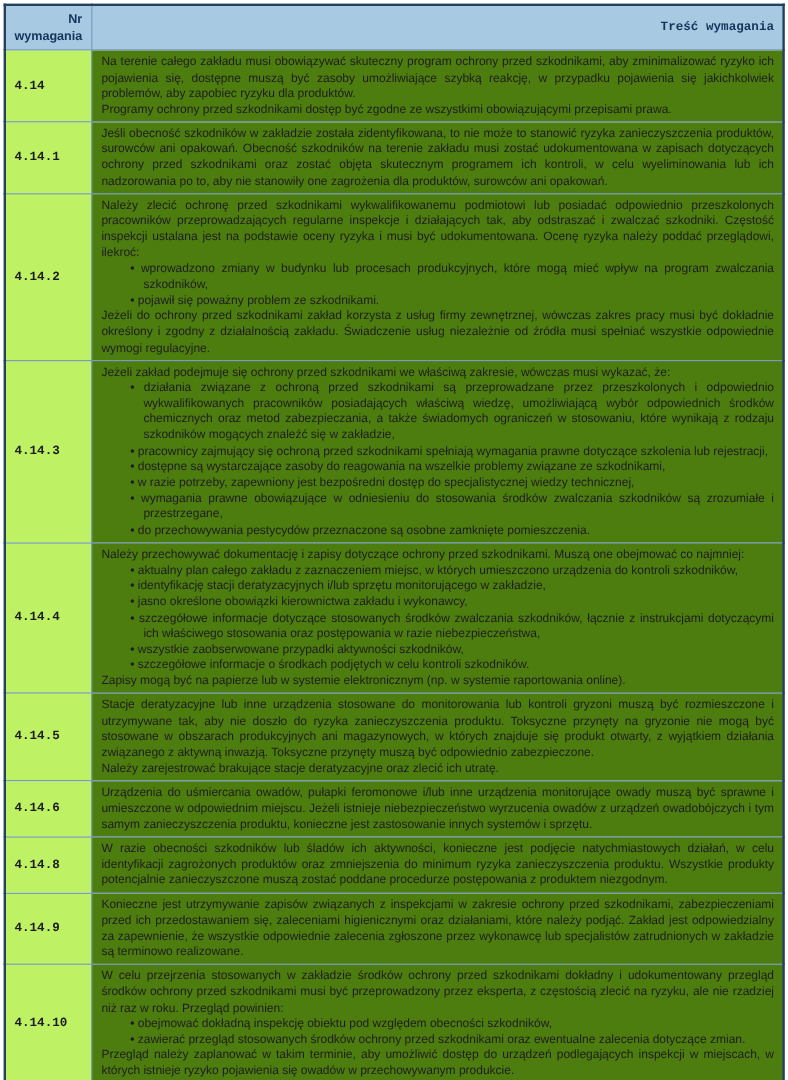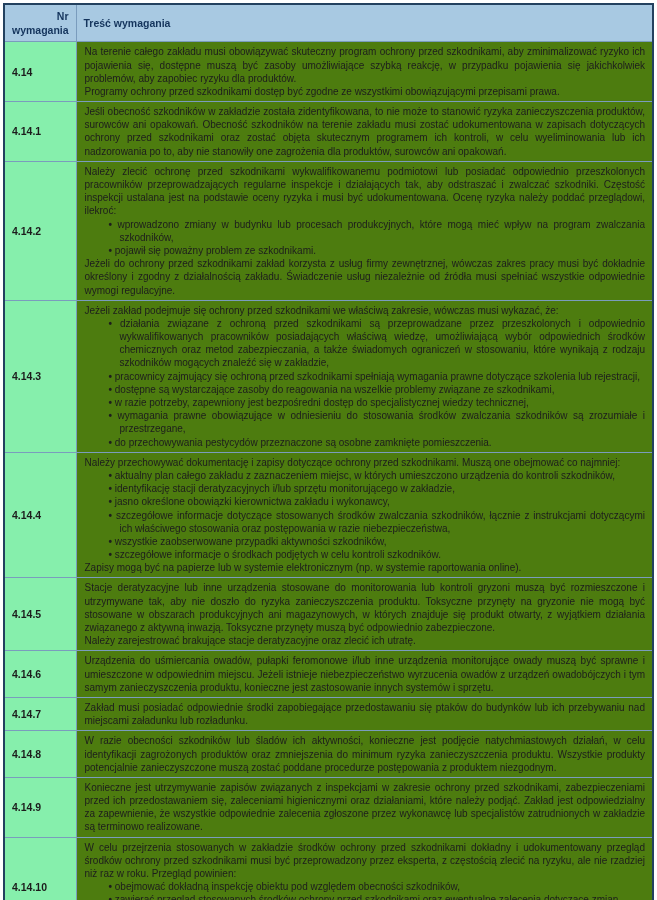--- a/index.html
+++ b/index.html
@@ -28,29 +28,30 @@
   thead th {
     background: #a8c9e2;
     color: #14345c;
     font-size: 10.5px;
     font-weight: bold;
     padding: 4px 7px;
     vertical-align: middle;
     line-height: 1.35;
   }
   th.h-nr  { text-align: right; }
-  th.h-tresc { text-align: left; }
+  th.h-tresc { text-align: right; font-family: Liberation Mono, monospace; }
   td.c-nr {
-    background: #86efac;
+    background: #bef264;
     color: #1c1c1c;
     font-size: 10.5px;
     font-weight: bold;
     padding: 3px 7px;
     vertical-align: middle;
     text-align: left;
+    font-family: Liberation Mono, monospace;
   }
   td.c-text {
     background: #4d7c0f;
     color: #1d1d1d;
     font-size: 10px;
     line-height: 1.32;
     padding: 3px 7px 3px 8px;
     text-align: justify;
     vertical-align: middle;
   }
@@ -132,26 +133,20 @@
             <p class="para">Należy zarejestrować brakujące stacje deratyzacyjne oraz zlecić ich utratę.</p>
           </td>
         </tr>
         <tr>
           <td class="c-nr">4.14.6</td>
           <td class="c-text">
             <p class="para">Urządzenia do uśmiercania owadów, pułapki feromonowe i/lub inne urządzenia monitorujące owady muszą być sprawne i umieszczone w odpowiednim miejscu. Jeżeli istnieje niebezpieczeństwo wyrzucenia owadów z urządzeń owadobójczych i tym samym zanieczyszczenia produktu, konieczne jest zastosowanie innych systemów i sprzętu.</p>
           </td>
         </tr>
         <tr>
-          <td class="c-nr">4.14.7</td>
-          <td class="c-text">
-            <p class="para">Zakład musi posiadać odpowiednie środki zapobiegające przedostawaniu się ptaków do budynków lub ich przebywaniu nad miejscami załadunku lub rozładunku.</p>
-          </td>
-        </tr>
-        <tr>
           <td class="c-nr">4.14.8</td>
           <td class="c-text">
             <p class="para">W razie obecności szkodników lub śladów ich aktywności, konieczne jest podjęcie natychmiastowych działań, w celu identyfikacji zagrożonych produktów oraz zmniejszenia do minimum ryzyka zanieczyszczenia produktu. Wszystkie produkty potencjalnie zanieczyszczone muszą zostać poddane procedurze postępowania z produktem niezgodnym.</p>
           </td>
         </tr>
         <tr>
           <td class="c-nr">4.14.9</td>
           <td class="c-text">
             <p class="para">Konieczne jest utrzymywanie zapisów związanych z inspekcjami w zakresie ochrony przed szkodnikami, zabezpieczeniami przed ich przedostawaniem się, zaleceniami higienicznymi oraz działaniami, które należy podjąć. Zakład jest odpowiedzialny za zapewnienie, że wszystkie odpowiednie zalecenia zgłoszone przez wykonawcę lub specjalistów zatrudnionych w zakładzie są terminowo realizowane.</p>
           </td>

